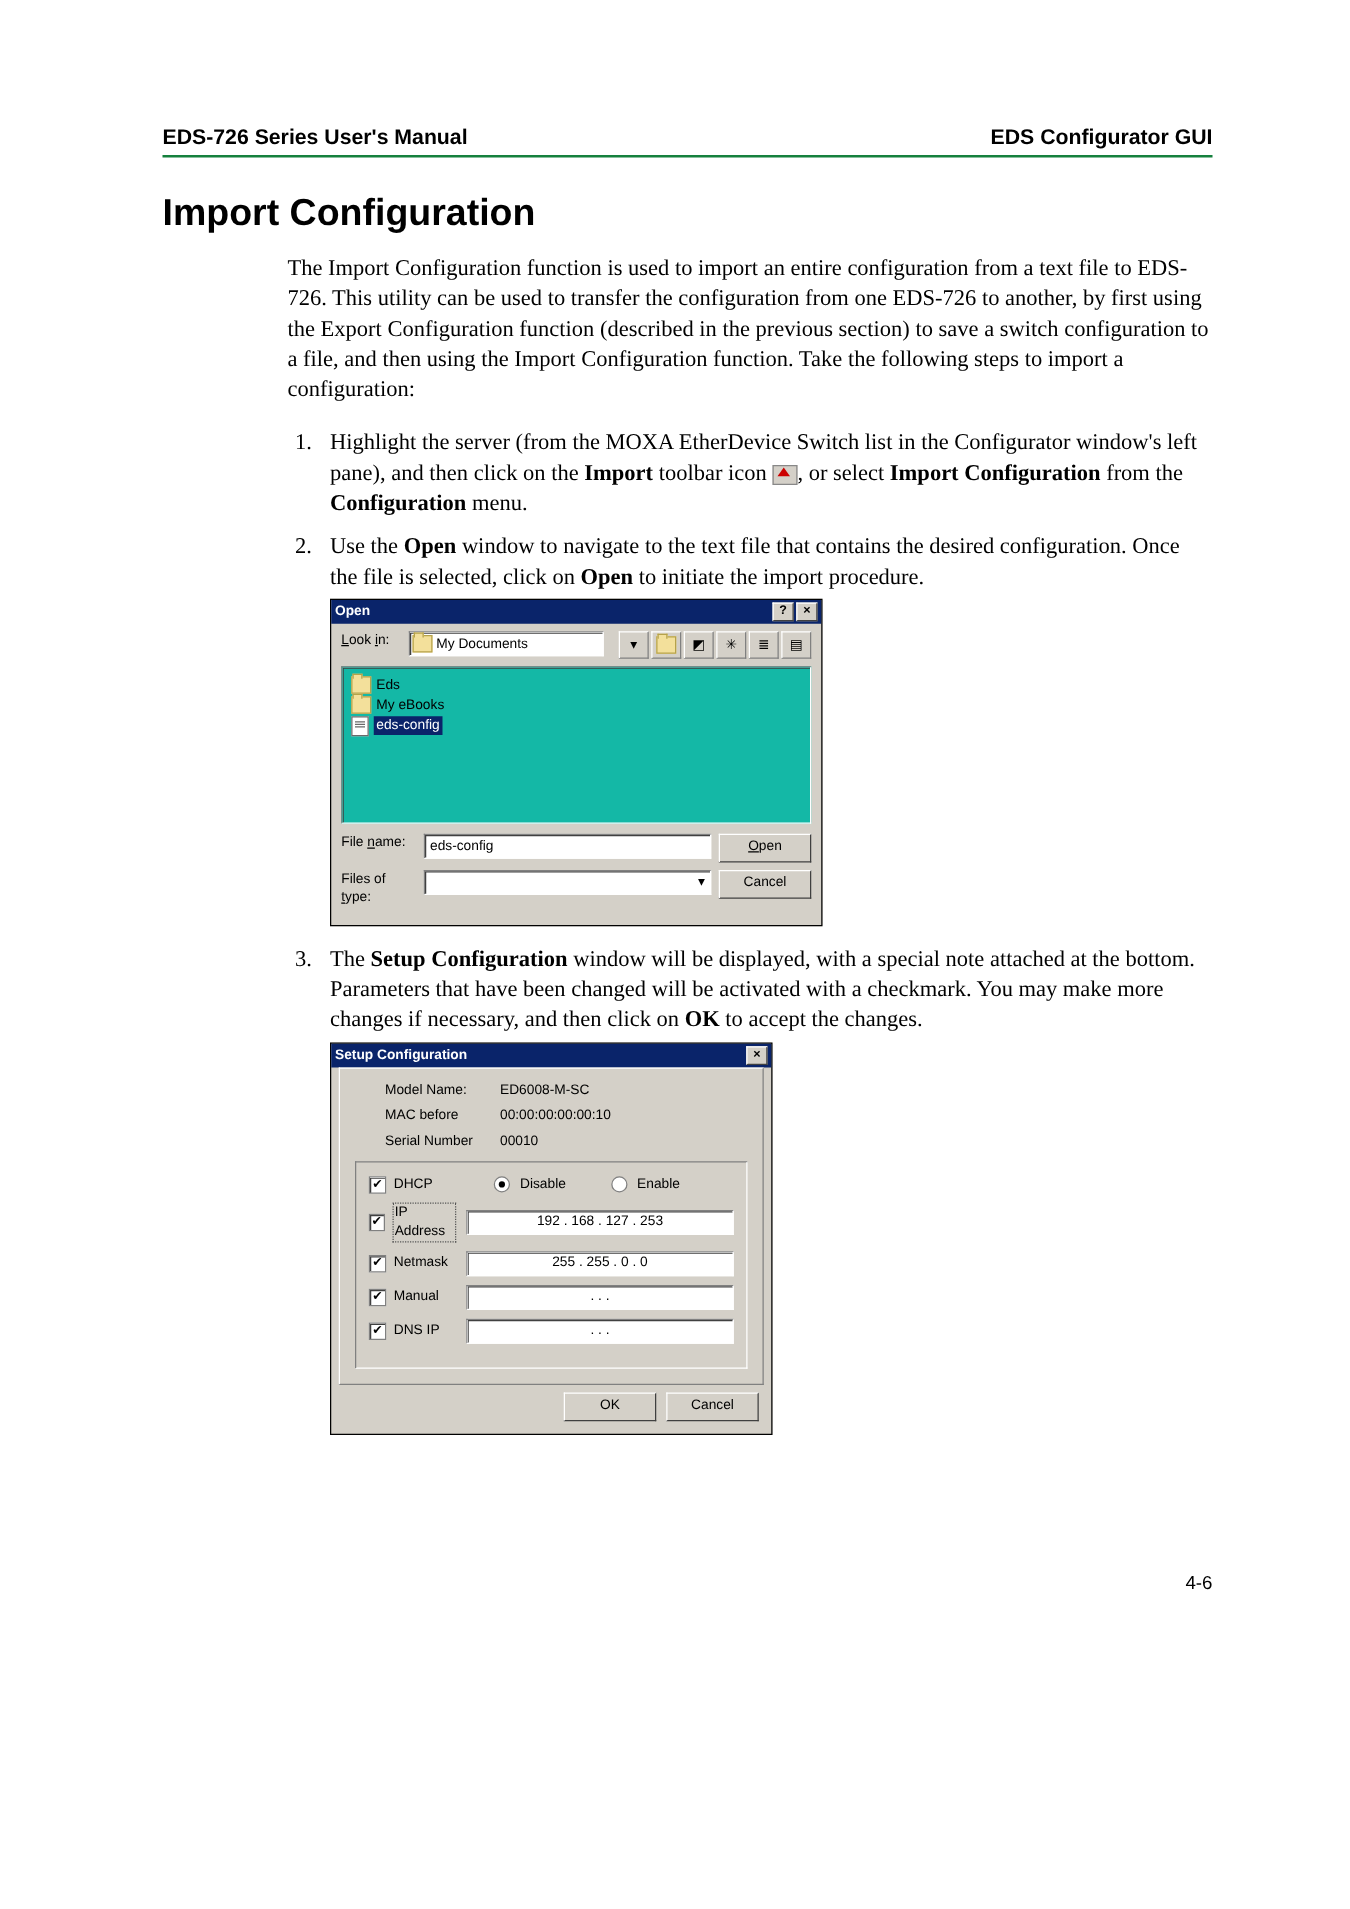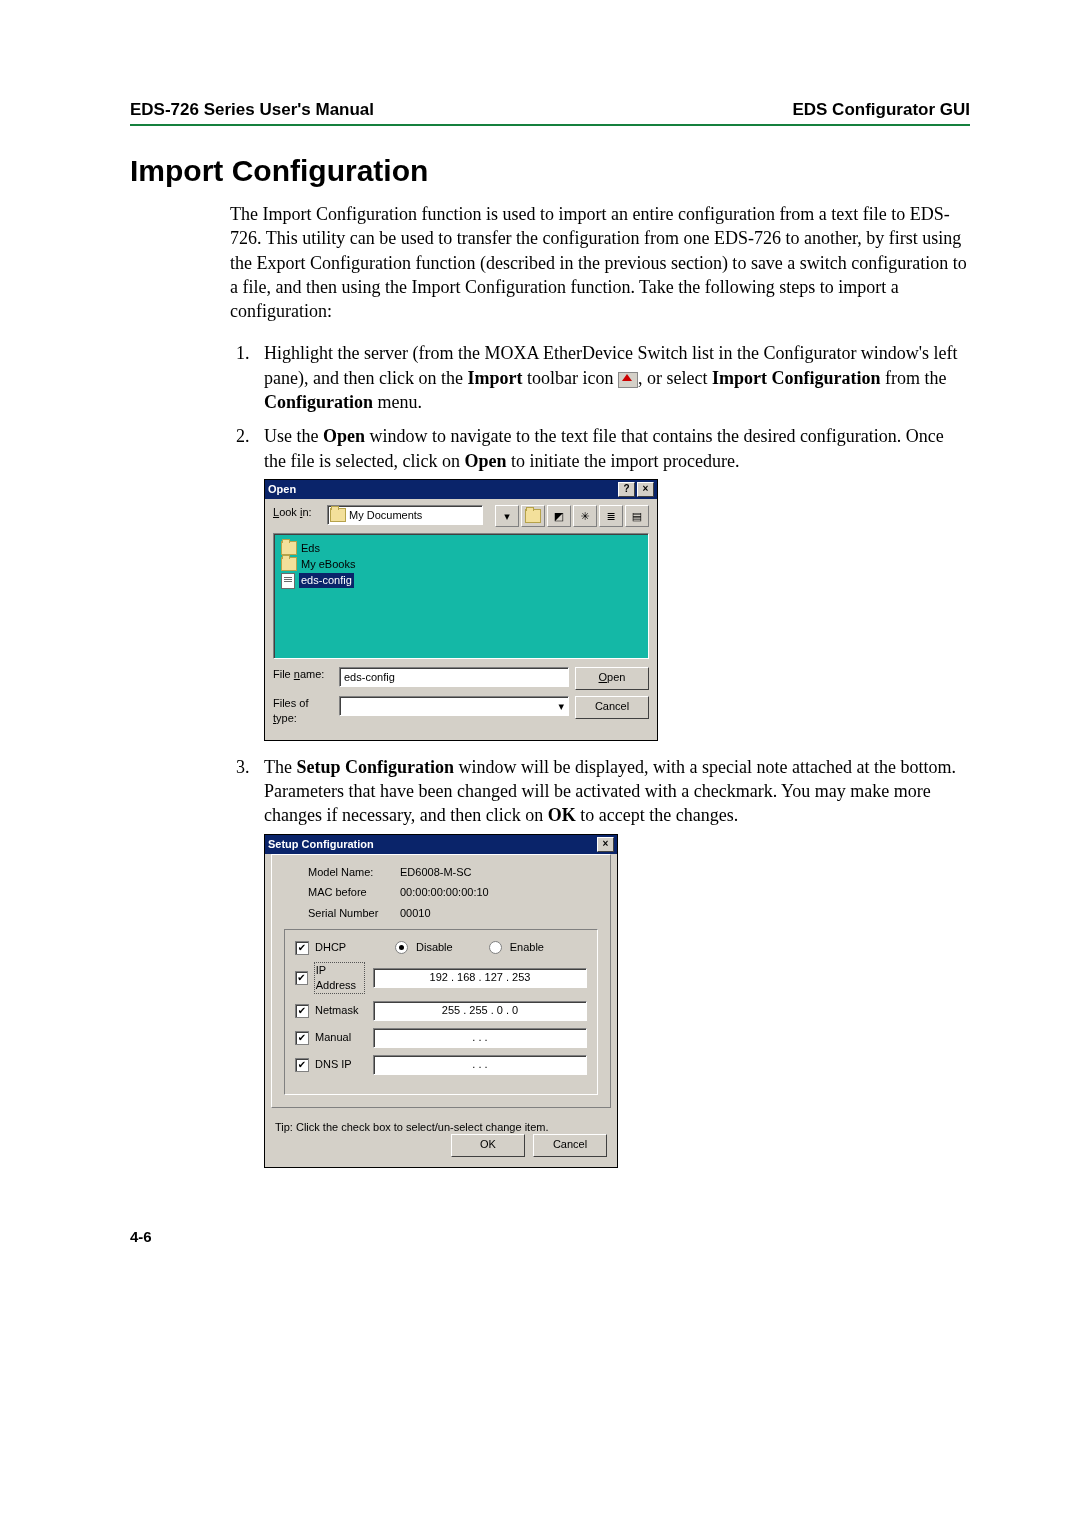--- a/index.html
+++ b/index.html
@@ -192,22 +192,22 @@
     width:26px;height:26px;background:#ffe29a;border:1px solid #b68a00;position:relative; flex:0 0 26px;
   }
   .note-icon::after{
     content:""; position:absolute; right:-3px; bottom:-3px;
     border:5px solid transparent; border-left-color:#c00; border-top-color:#c00;
   }
   .btn-row{
     display:flex; justify-content:flex-end; gap:8px; padding:0 10px 10px 0;
   }
   .page-num{
-    text-align:left; font-family:Arial,Helvetica,sans-serif; font-weight:bold;
-    font-size:15px; margin-top:60px;
+    text-align:right; font-family:Arial,Helvetica,sans-serif; font-weight:normal;
+    font-size:15px; margin-top:110px;
   }
 </style>
 </head>
 <body>
 
 <div class="page">
 
   <div class="header-row">
     <span>EDS-726 Series User's Manual</span>
     <span>EDS Configurator GUI</span>
@@ -358,21 +358,20 @@
                 <span class="glabel">
                     <span class="chk">✔</span>
                     <span class="txt">DNS IP</span>
                   </span>
                 <div class="ipseg">
                     <span> .   .   . </span>
                   </div>
               </div>
             </div>
           </div>
-          <div class="tip">Tip: Click the check box to select/un-select change item.</div>
           <div class="btn-row">
             <div class="win-btn">OK</div>
             <div class="win-btn">Cancel</div>
           </div>
         </div>
       </li>
     </ol>
   </div>
 
   <div class="page-num">4-6</div>

